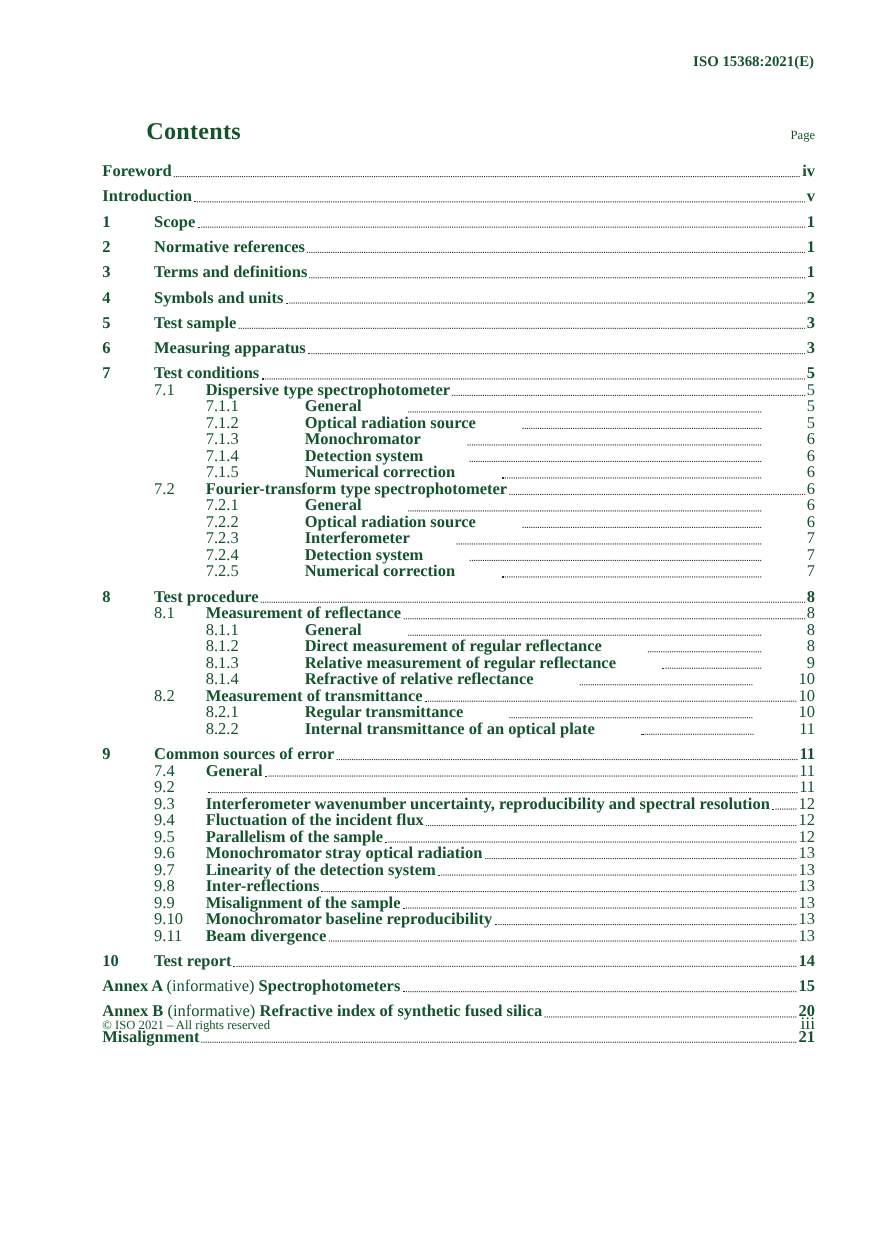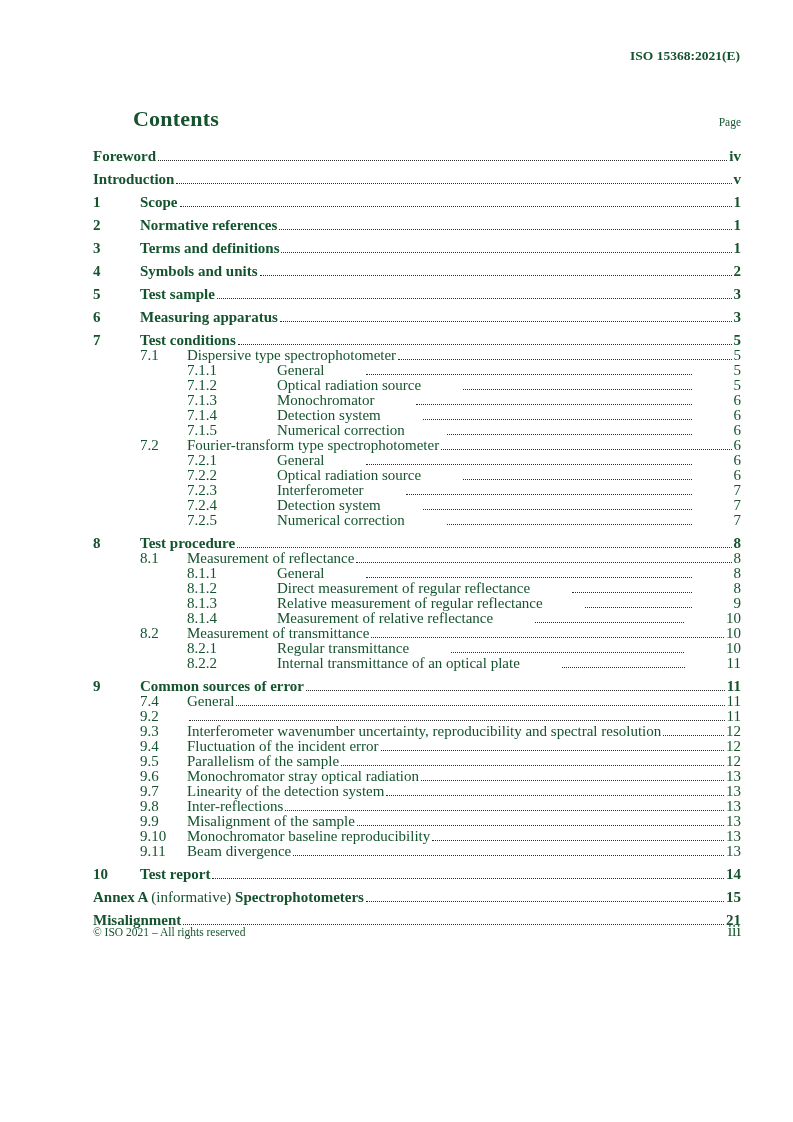--- a/index.html
+++ b/index.html
@@ -49,21 +49,21 @@
   .toc-row.level-0 { margin-top: 8px; }
   .toc > .toc-row.level-0:first-child { margin-top: 0; }
   .toc-row.bold .toc-num,
   .toc-row.bold .toc-title,
   .toc-row.bold .toc-page { font-weight: bold; }
   .toc-row.bold .toc-title .normal { font-weight: normal; }
   .toc-num { flex: 0 0 47px; }
   .toc-row.level-1 { padding-left: 47px; }
   .toc-row.level-2 { padding-left: 94px; gap: 40px; }
   .toc-row.level-2 .toc-num { flex: 0 0 50px; }
-  .toc-title { flex: 0 1 auto; }
+  .toc-title { flex: 0 1 auto; font-weight: bold; }
   .leader {
     flex: 1 1 auto;
     min-width: 8px;
     border-bottom: 1.4px dotted #2b2b2b;
     margin: 0 2px 3px 2px;
   }
   .toc-page { white-space: nowrap; }
   .footer {
     position: absolute;
     left: 93px;
@@ -240,21 +240,21 @@
           <span class="toc-page">8</span>
         </div>
         <div class="toc-row level-2">
           <span class="toc-num">8.1.3</span>
           <span class="toc-title">Relative measurement of regular reflectance</span>
           <span class="leader"></span>
           <span class="toc-page">9</span>
         </div>
         <div class="toc-row level-2">
           <span class="toc-num">8.1.4</span>
-          <span class="toc-title">Measurement of relative reflectance</span>
+          <span class="toc-title">Refractive of relative reflectance</span>
           <span class="leader"></span>
           <span class="toc-page">10</span>
         </div>
         <div class="toc-row level-1">
           <span class="toc-num">8.2</span>
           <span class="toc-title">Measurement of transmittance</span>
           <span class="leader"></span>
           <span class="toc-page">10</span>
         </div>
         <div class="toc-row level-2">
@@ -287,21 +287,21 @@
           <span class="toc-page">11</span>
         </div>
         <div class="toc-row level-1">
           <span class="toc-num">9.3</span>
           <span class="toc-title">Interferometer wavenumber uncertainty, reproducibility and spectral resolution</span>
           <span class="leader"></span>
           <span class="toc-page">12</span>
         </div>
         <div class="toc-row level-1">
           <span class="toc-num">9.4</span>
-          <span class="toc-title">Fluctuation of the incident error</span>
+          <span class="toc-title">Fluctuation of the incident flux</span>
           <span class="leader"></span>
           <span class="toc-page">12</span>
         </div>
         <div class="toc-row level-1">
           <span class="toc-num">9.5</span>
           <span class="toc-title">Parallelism of the sample</span>
           <span class="leader"></span>
           <span class="toc-page">12</span>
         </div>
         <div class="toc-row level-1">
@@ -343,20 +343,25 @@
         <div class="toc-row level-0 bold">
           <span class="toc-num">10</span>
           <span class="toc-title">Test report</span>
           <span class="leader"></span>
           <span class="toc-page">14</span>
         </div>
         <div class="toc-row level-0 bold">
           <span class="toc-title"><span>Annex A </span><span class="normal">(informative) </span><span>Spectrophotometers</span></span>
           <span class="leader"></span>
           <span class="toc-page">15</span>
+        </div>
+        <div class="toc-row level-0 bold">
+          <span class="toc-title"><span>Annex B </span><span class="normal">(informative) </span><span>Refractive index of synthetic fused silica</span></span>
+          <span class="leader"></span>
+          <span class="toc-page">20</span>
         </div>
         <div class="toc-row level-0 bold">
           <span class="toc-title">Misalignment</span>
           <span class="leader"></span>
           <span class="toc-page">21</span>
         </div>
       </div>
   </div>
 
   <div class="footer">

